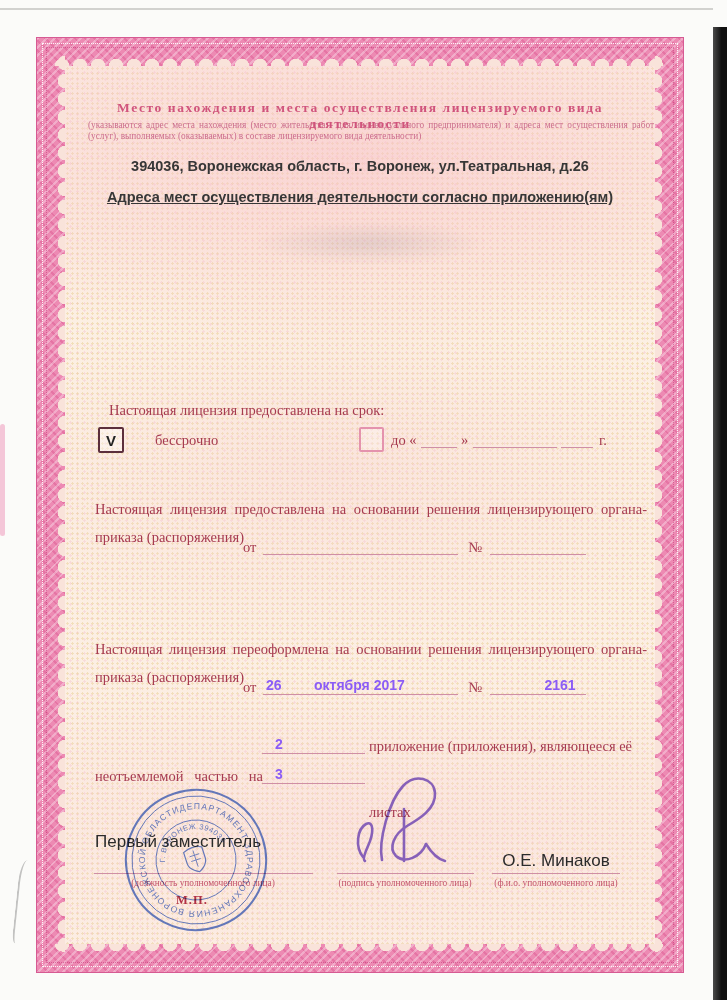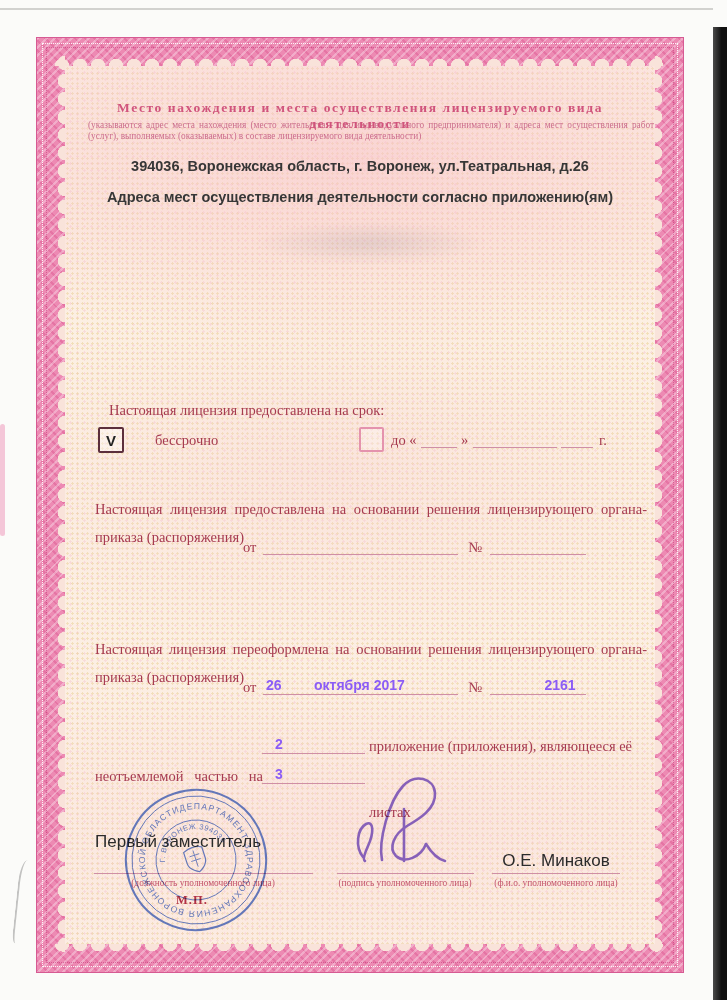--- a/index.html
+++ b/index.html
@@ -47,21 +47,21 @@
   
   .content { position:absolute; inset:0; z-index:3; }
   .abs { position:absolute; }
 
   .title { left:64px; top:100px; width:592px; text-align:center; font-size:13.5px; font-weight:bold;
     letter-spacing:1.6px; color:#d0547c; }
   .subtitle { left:88px; top:120px; width:566px; font-size:9.3px; line-height:10.8px; color:#cb6d8c; text-align:justify; }
   .address { left:64px; top:158px; width:592px; text-align:center; font-family:"Liberation Sans",sans-serif;
     font-weight:bold; font-size:14.5px; color:#373737; }
   .address2 { left:64px; top:189px; width:592px; text-align:center; font-family:"Liberation Sans",sans-serif;
-    font-weight:bold; font-size:14.5px; color:#373737; }
+    font-weight:bold; font-size:14.5px; color:#373737;text-decoration:underline; }
   .ghost { left:252px; top:222px; width:235px; height:42px;
     background:radial-gradient(ellipse at 50% 50%, rgba(140,130,145,.20), rgba(140,130,145,0) 70%); filter:blur(3px); }
 
   .lbl { color:#a63b50; font-size:14.5px; }
   .term-label { left:109px; top:402px; }
   .checkbox1 { left:98px; top:427px; width:26px; height:26px; border:2px solid #5c2f3c; border-radius:2px;
     background:rgba(255,255,255,.35); display:flex; align-items:center; justify-content:center;
     font-family:"Liberation Sans",sans-serif; font-weight:bold; font-size:15px; color:#222; }
   .perpetual { left:155px; top:432px; }
   .checkbox2 { left:359px; top:427px; width:25px; height:25px; border:2px solid #e republican; }

